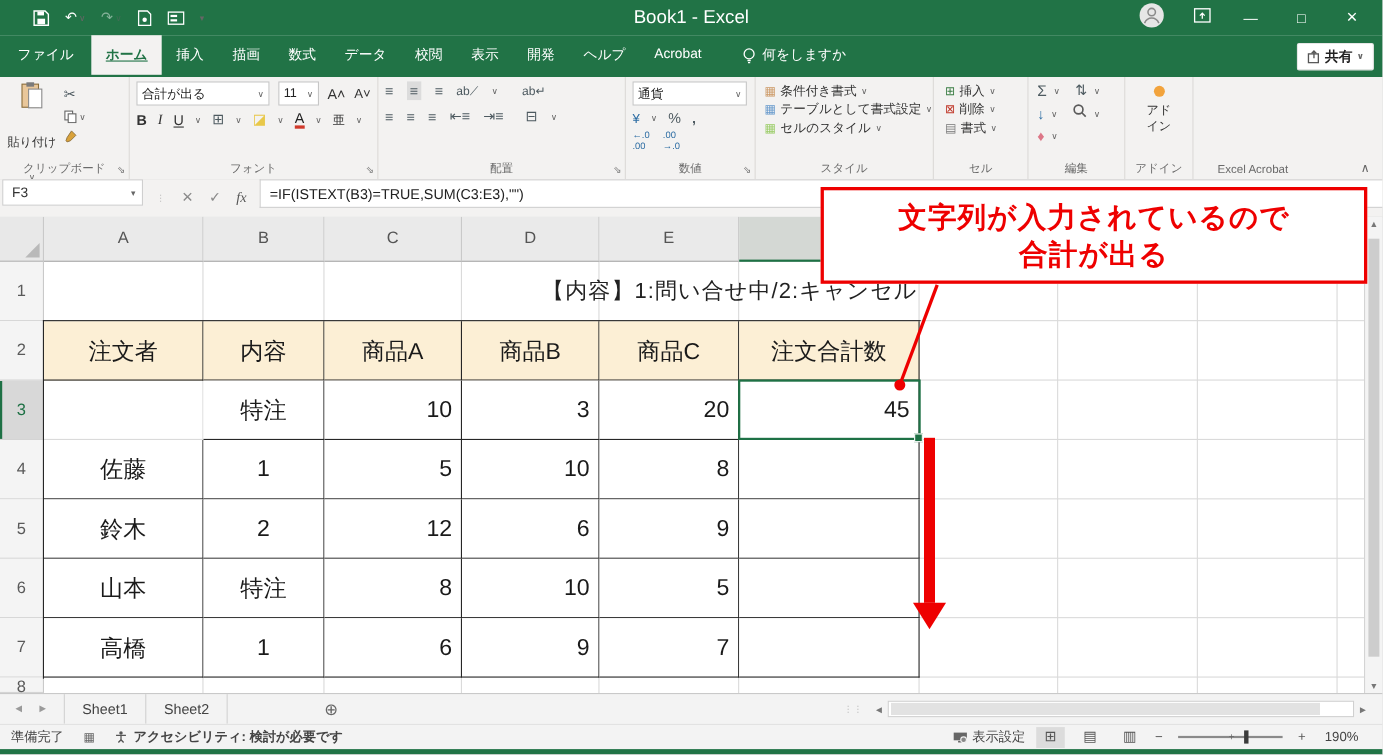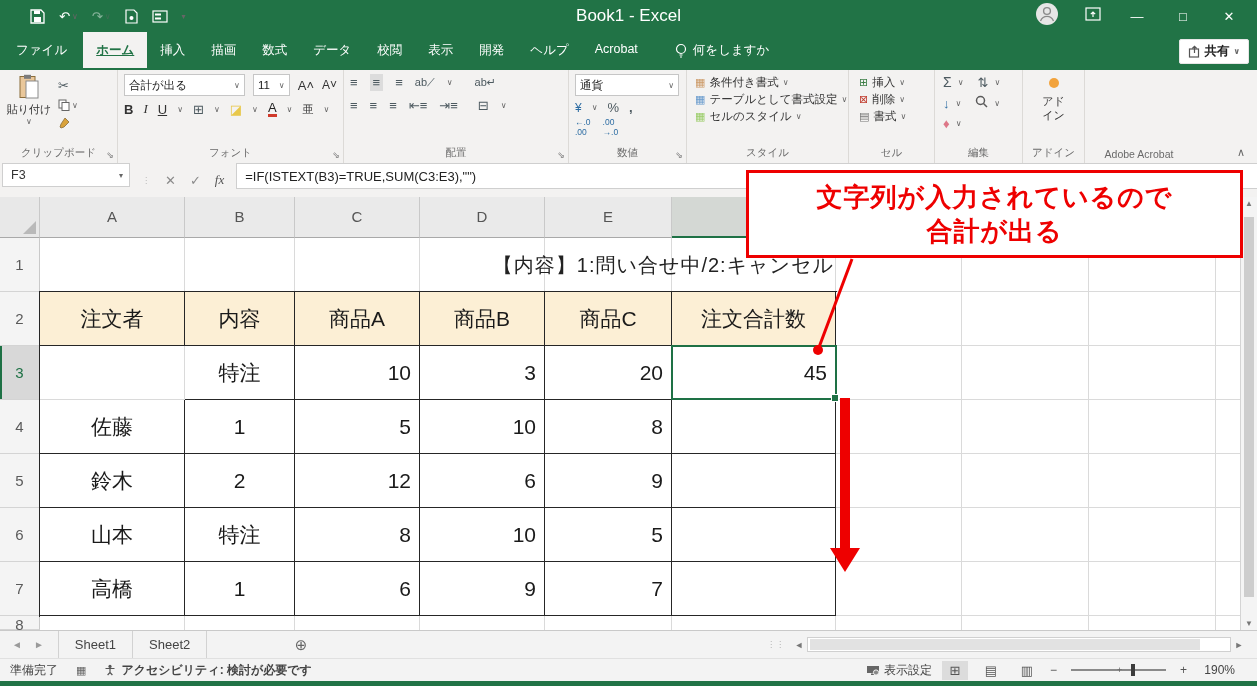--- a/index.html
+++ b/index.html
@@ -195,21 +195,21 @@
         </svg>
       <span>共有</span>
       <span class="dd">∨</span>
     </span>
   </div>
 
   <div class="ribbon">
 
     <div class="rgroup" style="width:118px">
       <div class="gbody" style="display:flex;gap:4px;padding-left:6px;">
-        <div style="display:flex;flex-direction:column;align-items:center;width:46px;">
+        <div style="display:flex;flex-direction:column;align-items:center;width:46px;gap:20px;">
           <svg width="22" height="26" viewBox="0 0 22 26">
               <rect x="2" y="2.5" width="15" height="21" fill="#e9c79a" stroke="#8a6d3b"></rect>
               <rect x="6" y="0.8" width="7" height="4" fill="#7b7b7b"></rect>
               <rect x="8" y="7" width="12" height="17" fill="#fff" stroke="#8a8a8a"></rect>
             </svg>
           <span style="font-size:11px;color:#333;margin-top:2px;">貼り付け</span>
           <span class="dd">∨</span>
         </div>
         <div style="display:flex;flex-direction:column;gap:4px;padding-top:3px;">
           <span class="minibtn">
@@ -382,21 +382,21 @@
 
     <div class="rgroup" style="width:62px">
       <div class="gbody" style="display:flex;flex-direction:column;align-items:center;">
         <span style="width:10px;height:10px;border-radius:50%;background:#f2a33c;margin:4px 0 6px;"></span>
         <span style="font-size:11px;color:#333;width:28px;text-align:center;line-height:14px;">アドイン</span>
       </div>
       <span class="glabel">アドイン</span>
     </div>
 
     <div class="rgroup" style="width:108px;border-right:none;">
-      <span class="glabel">Adobe Acrobat</span>
+      <span class="glabel">Excel Acrobat</span>
     </div>
 
     <span class="collapse">∧</span>
   </div>
 
   <div class="fbar">
     <div class="namebox">
         <span>F3</span>
         <span class="dd">▾</span>
       </div>

